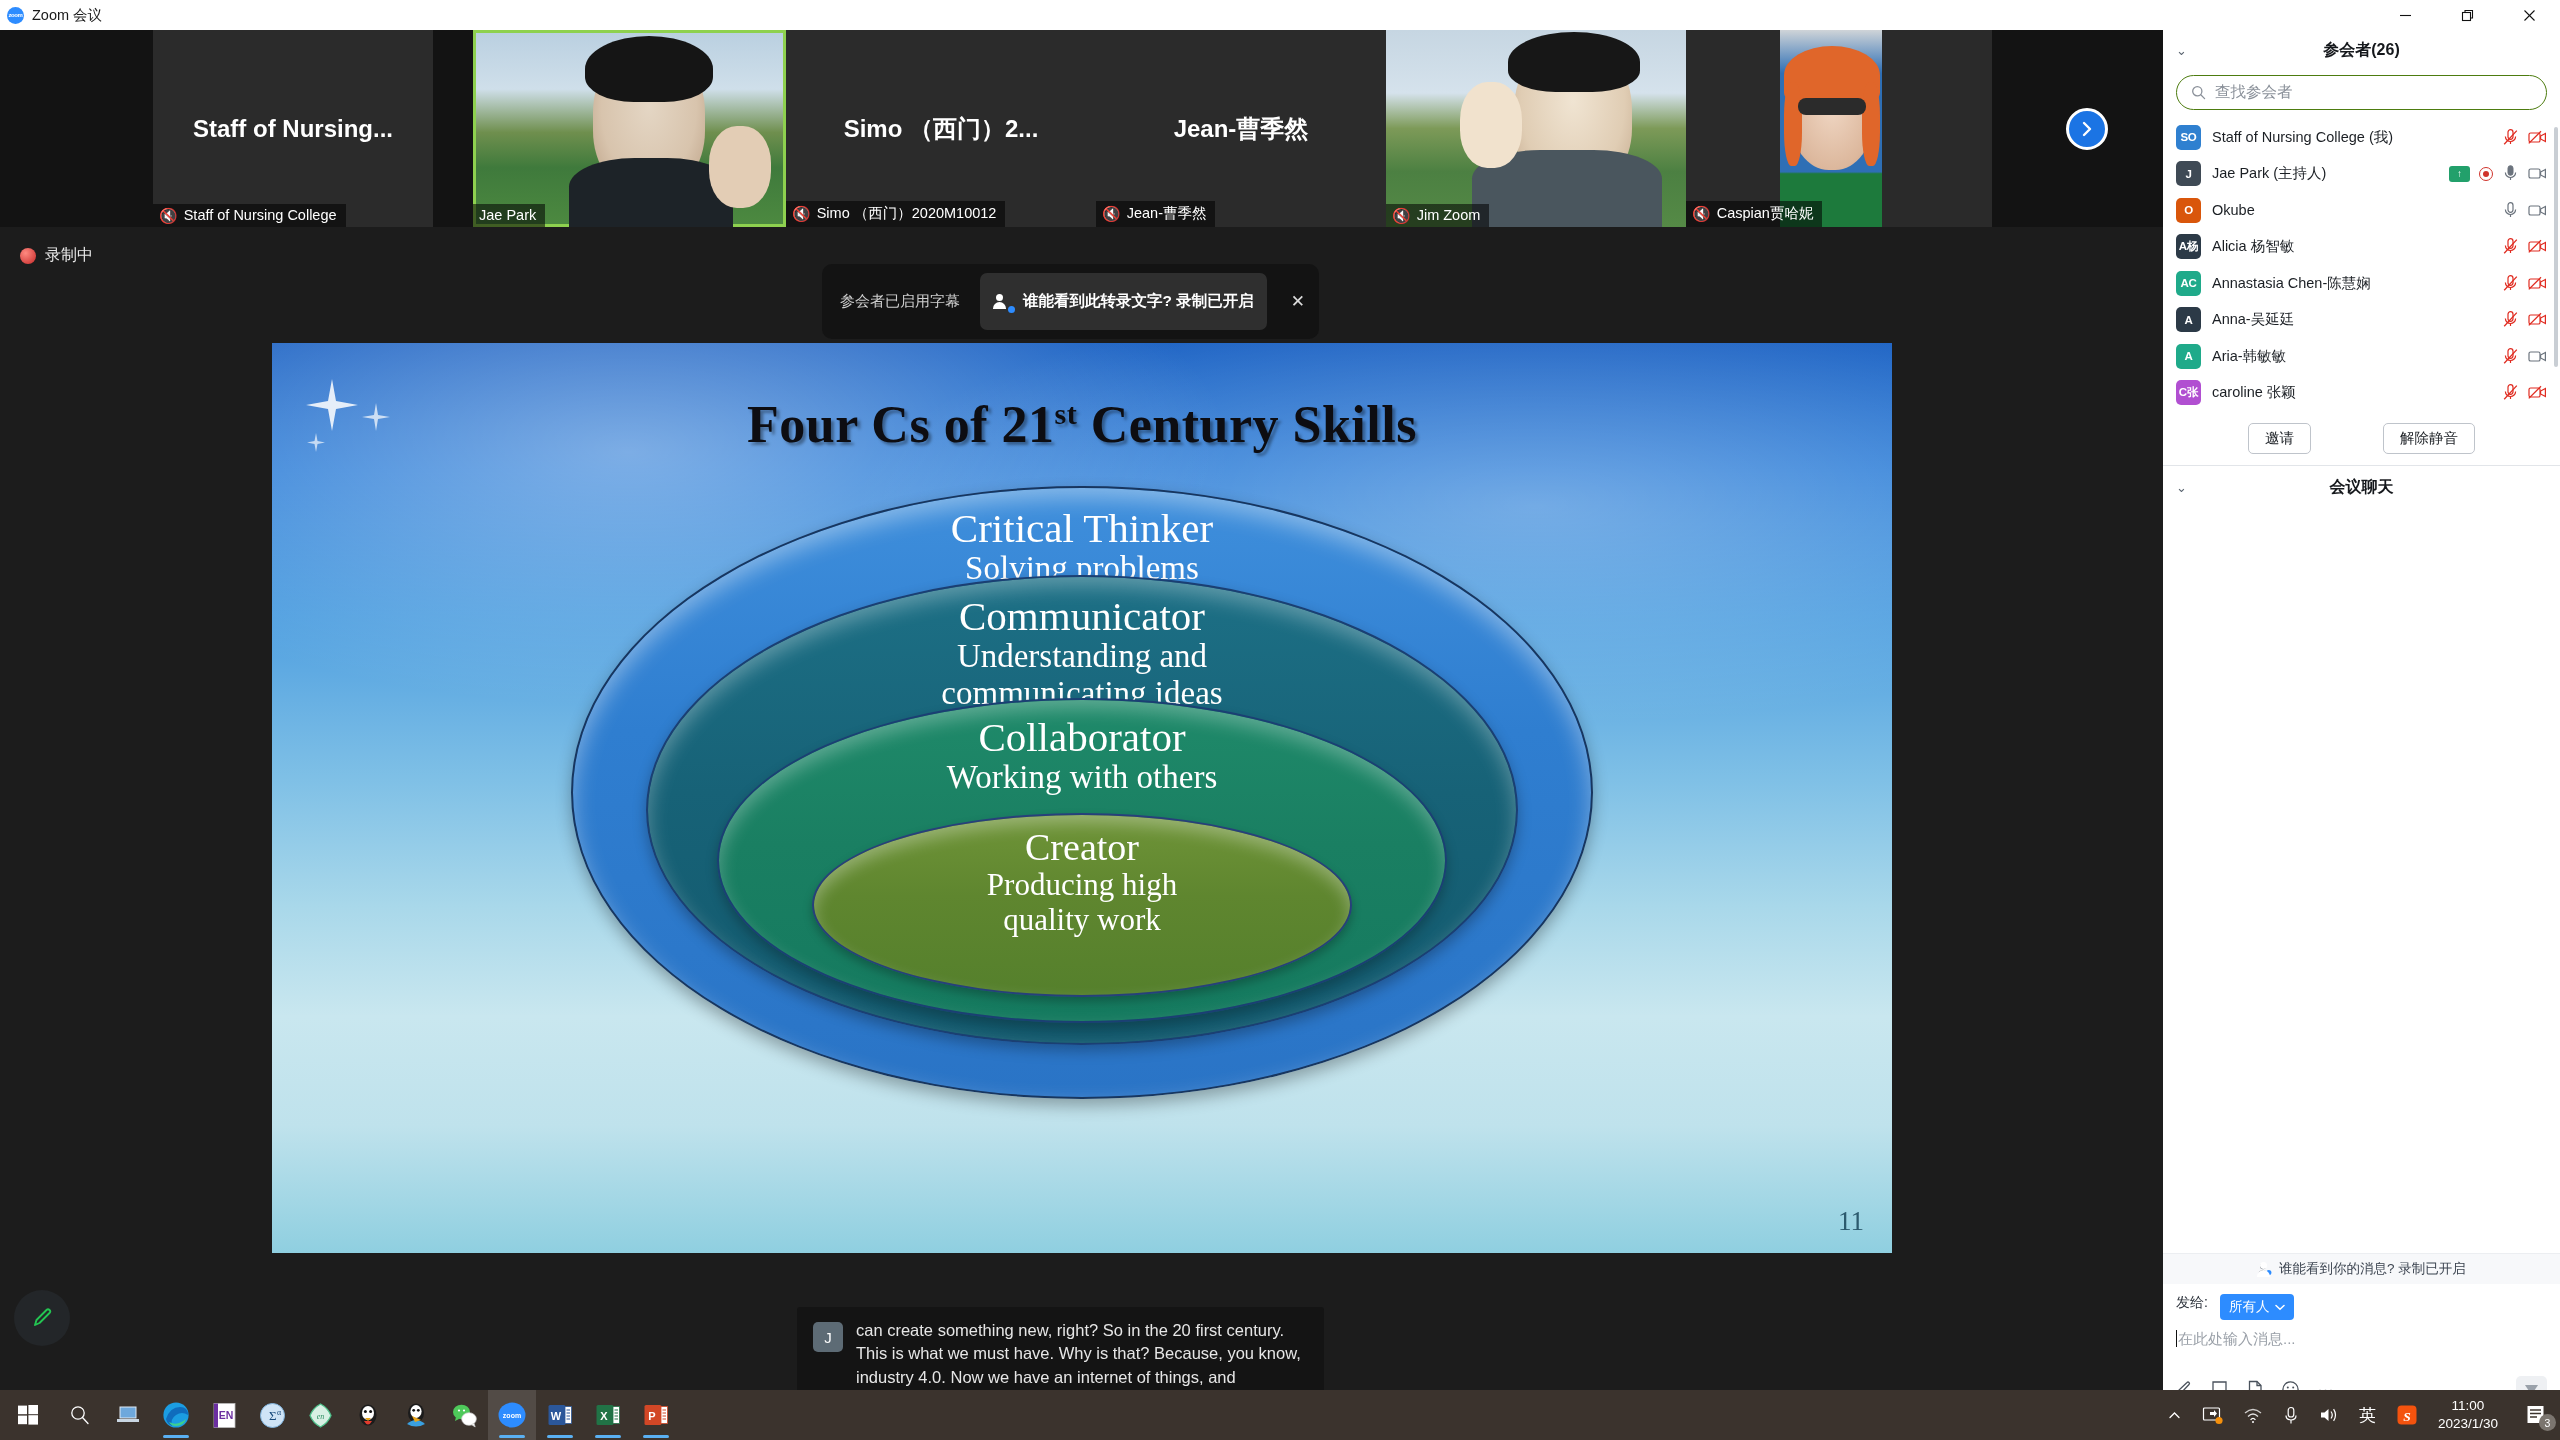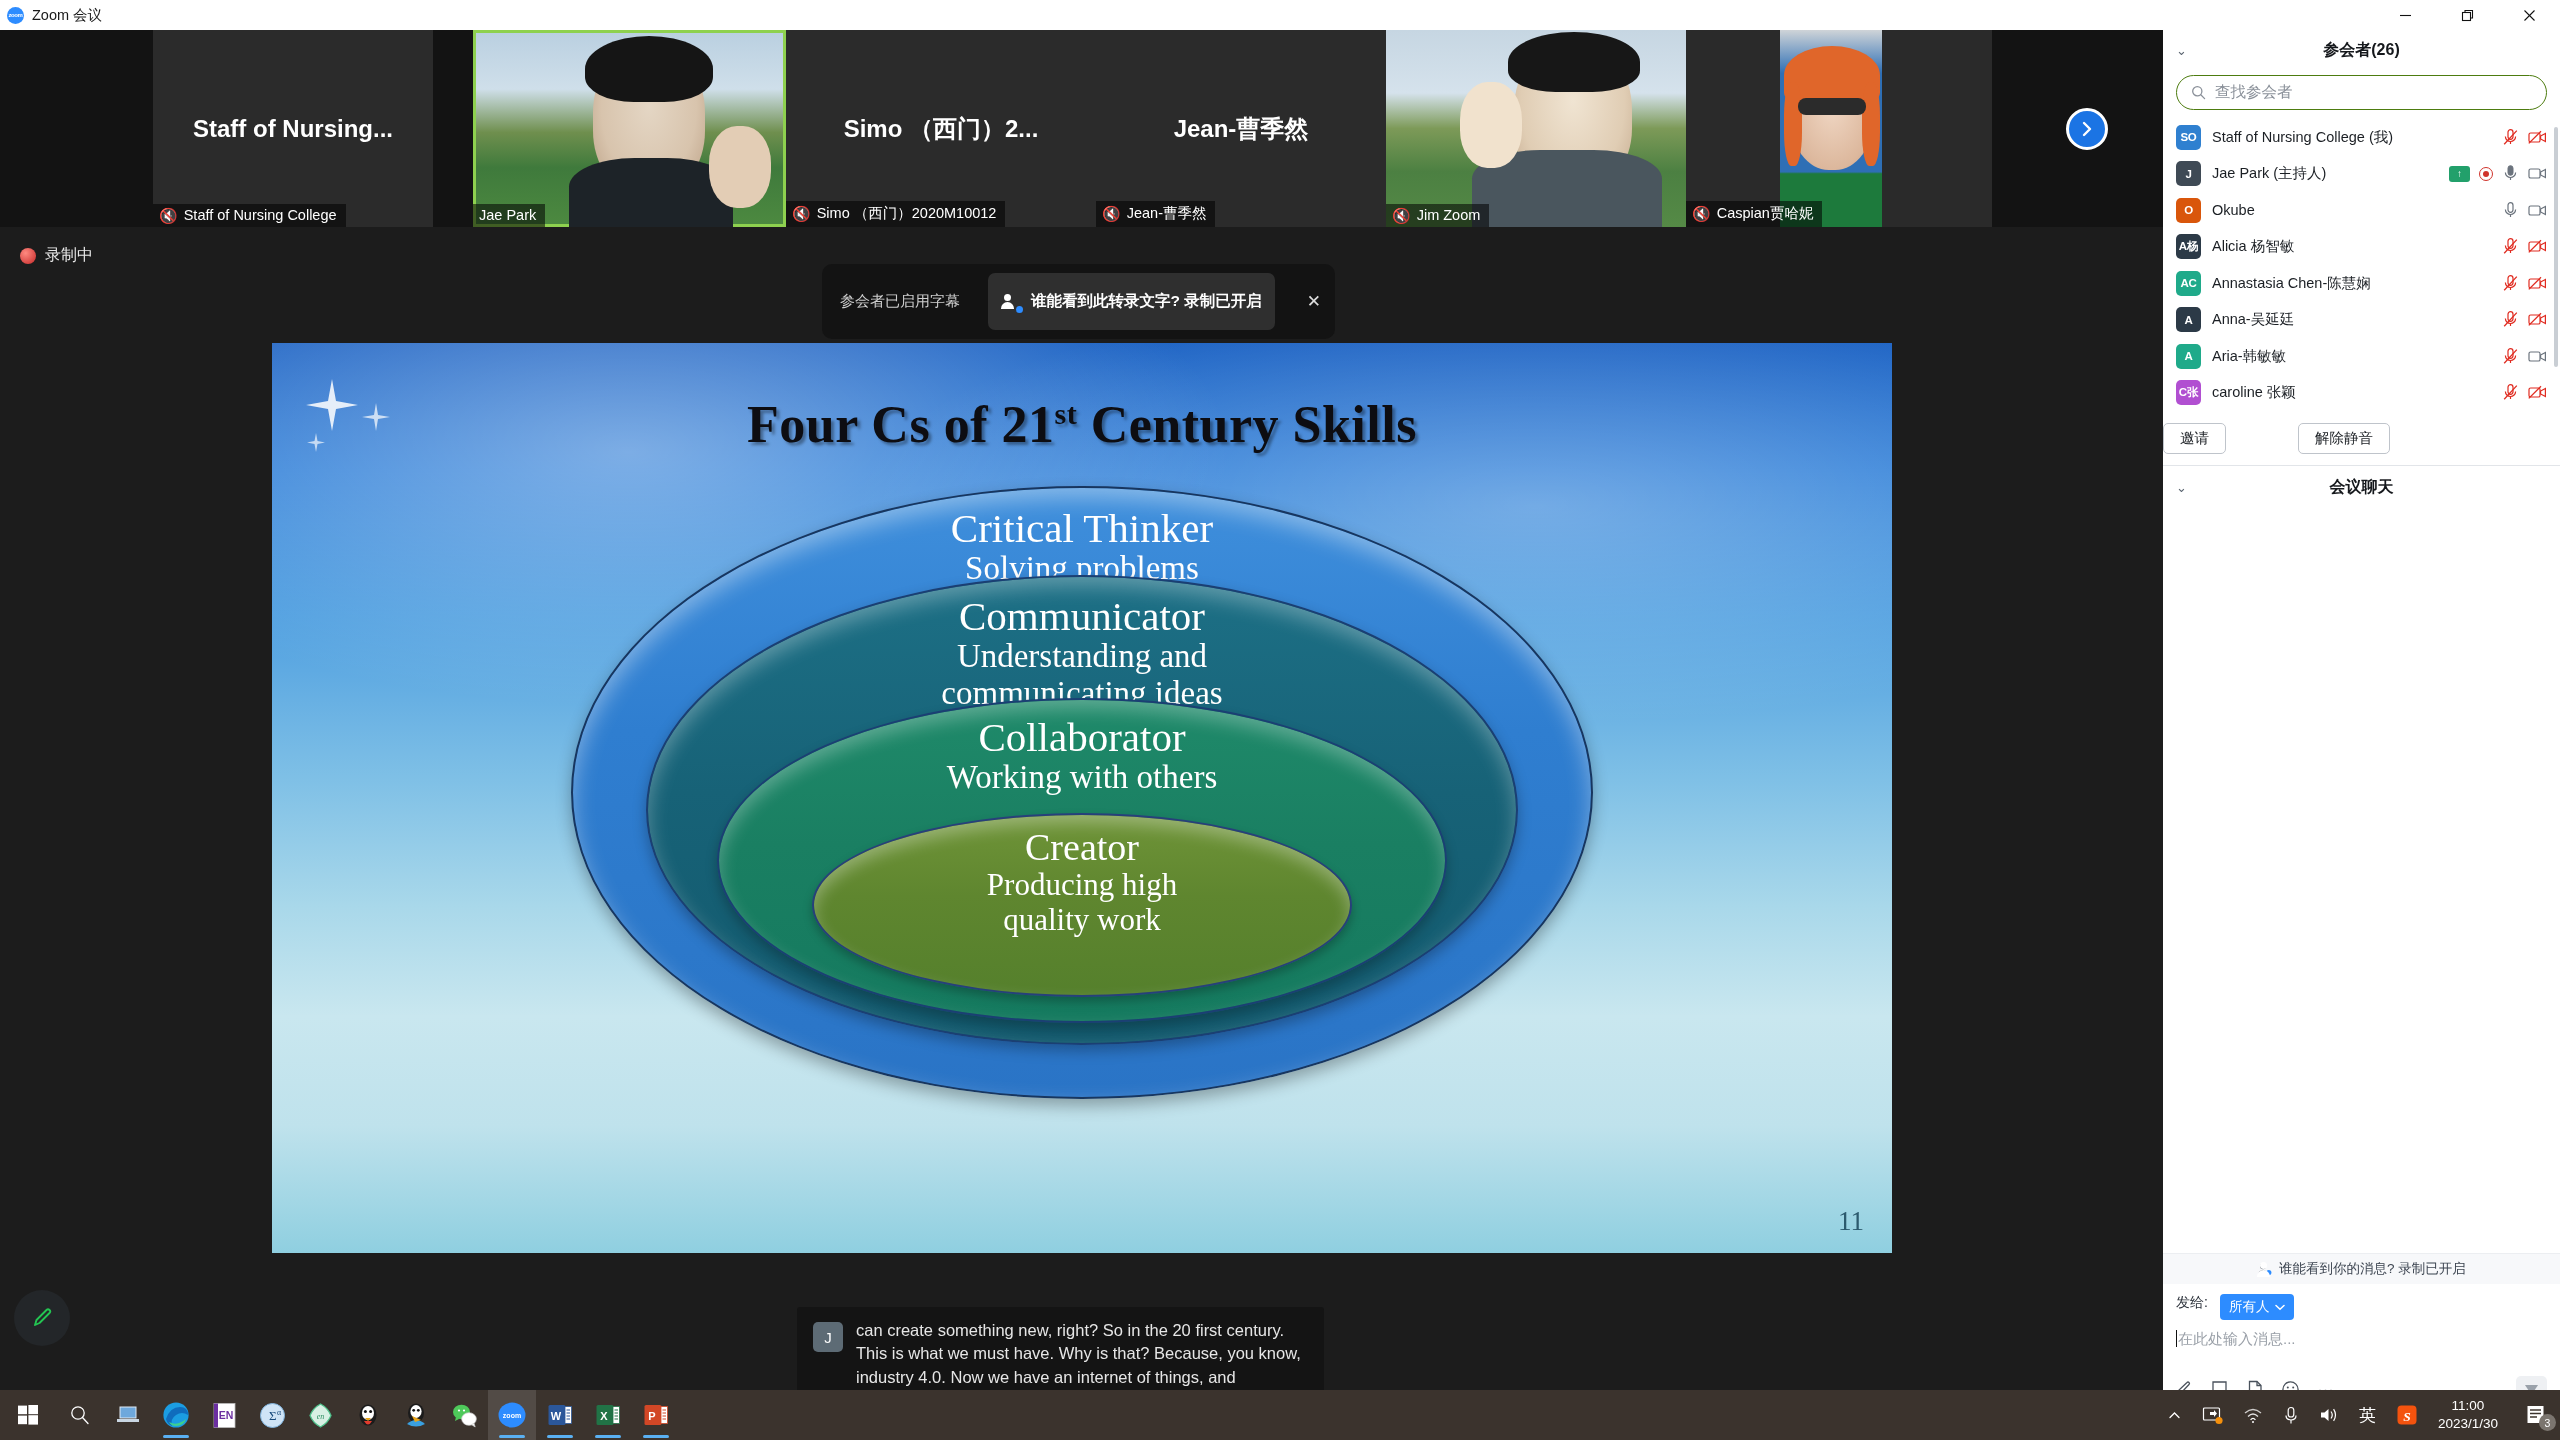--- a/index.html
+++ b/index.html
@@ -81,21 +81,21 @@
   }
   .rec-dot {
     width: 16px; height: 16px; border-radius: 50%;
     background: radial-gradient(circle at 35% 32%, #ff8a80, #c62828);
   }
 
   
   .cc-notice {
     position: absolute; top: 234px; left: 822px;
     background: #131313; border-radius: 10px;
-    display: flex; align-items: center; gap: 16px;
+    display: flex; align-items: center; gap: 8px;
     padding: 9px 10px 9px 18px; color: #fff;
   }
   .cc-left { font-size: 15px; color: #cfcfcf; margin-right: 12px; white-space: nowrap; }
   .cc-pill {
     background: #2f2f2f; border-radius: 7px; padding: 18px 13px;
     display: flex; align-items: center; gap: 8px;
     font-size: 15.5px; font-weight: bold; color: #fff; white-space: nowrap;
   }
   .cc-person {
     width: 15px; height: 15px; position: relative; flex: 0 0 15px;
@@ -256,21 +256,21 @@
     align-items: center; justify-content: center;
   }
   .rec-ic::after {
     content: ""; width: 6px; height: 6px; border-radius: 50%; background: #d0342c;
   }
   .plist-scroll {
     position: absolute; right: 2px; top: 8px; width: 4px; height: 240px;
     background: #c9ced4; border-radius: 2px;
   }
   .rp-actions {
-    display: flex; justify-content: flex-start; gap: 72px;
+    display: flex; justify-content: center; gap: 72px;
     padding: 9px 0 11px;
   }
   .rp-btn {
     border: 1px solid #bfc4cb; border-radius: 5px; background: #fff;
     font-size: 14.5px; color: #1b1f24; padding: 5px 16px; cursor: pointer;
   }
   .rp-divider { height: 1px; background: #e2e5e9; }
   .chat-header {
     height: 42px; display: flex; align-items: center; position: relative;
     flex: 0 0 42px;

